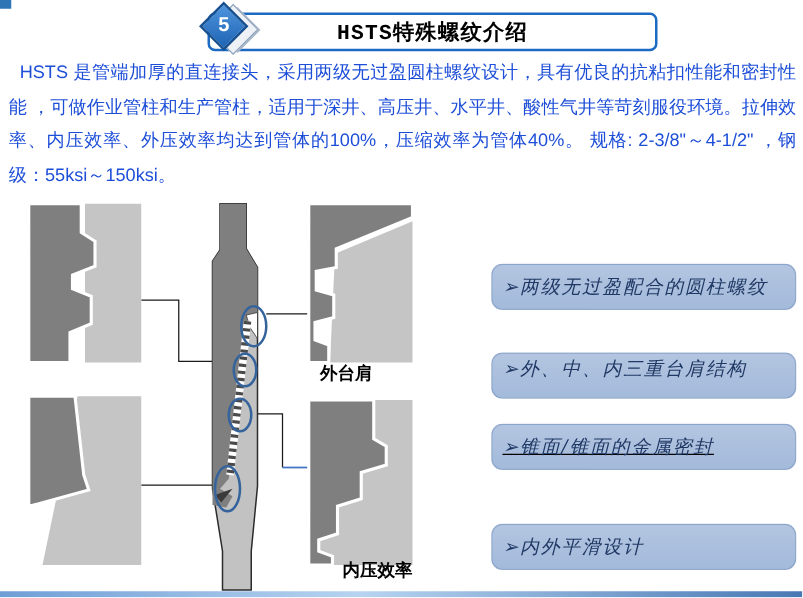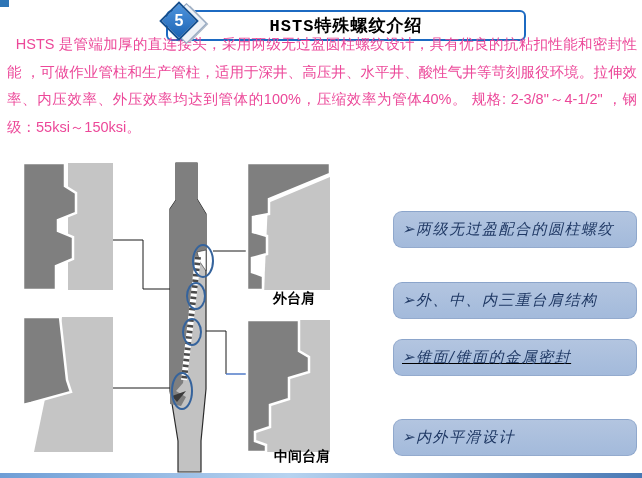--- a/index.html
+++ b/index.html
@@ -15,35 +15,35 @@
   .badge{position:absolute;left:158px;top:2px;width:54px;height:42px;z-index:5;}
   .d-back{position:absolute;left:19px;top:9px;width:26px;height:26px;transform:rotate(45deg);
     background:#aab6c6;}
   .d-mid{position:absolute;left:14px;top:7px;width:27px;height:27px;transform:rotate(45deg);
     background:#eef2f7;border:1px solid #8fa3bd;}
   .d-front{position:absolute;left:7px;top:5px;width:28px;height:28px;transform:rotate(45deg);
     background:linear-gradient(135deg,#4e94dd,#1d64b4);border:2px solid #16508f;box-sizing:border-box;}
   .d-num{position:absolute;left:7px;top:5px;width:28px;height:28px;display:flex;align-items:center;
     justify-content:center;color:#fff;font-size:16px;font-weight:bold;z-index:6;}
   
-  .intro{position:absolute;left:7px;top:31px;width:630px;margin:0;font-size:14.5px;
-    line-height:27.5px;color:#ec4899;text-align:justify;white-space:pre-wrap;}
+  .intro{position:absolute;left:7px;top:45px;width:630px;margin:0;font-size:14.5px;
+    line-height:27.5px;color:#1d4ed8;text-align:justify;white-space:pre-wrap;}
   
   .diag-label{position:absolute;font-weight:bold;color:#000;white-space:nowrap;}
   .lbl-thread{left:2px;top:290px;font-size:15px;}
-  .lbl-outer{left:256px;top:290px;font-size:14px;margin-left:17px;}
+  .lbl-outer{left:256px;top:290px;font-size:14px;}
   .lbl-seal{left:2px;top:452px;font-size:15px;}
   .lbl-middle{left:274px;top:448px;font-size:14px;}
   
   .feature{position:absolute;left:393px;width:244px;height:37px;border-radius:9px;
     background:linear-gradient(180deg,#b3c5e0,#a3badb);border:1px solid rgba(110,140,185,.45);
     box-sizing:border-box;display:flex;align-items:center;padding:13px 8px;}
   .feature span{font-family:"DejaVu Serif",serif;font-style:italic;font-size:15px;
     color:#1f3864;letter-spacing:1.5px;white-space:nowrap;}
-  .f1{top:211px;} .f2{top:282px;} .f3{top:339px;text-decoration:underline;} .f4{top:419px;}
+  .f1{top:211px;} .f2{top:282px;align-items:flex-end;} .f3{top:339px;text-decoration:underline;} .f4{top:419px;}
   
   .diagram-svg{position:absolute;left:0;top:160px;width:400px;height:318px;}
   
   .bottom-bar{position:absolute;left:0;bottom:0;width:642px;height:5px;
     background:linear-gradient(90deg,#6f9ed6,#b7d3f0 45%,#4878b4);}
 </style>
 </head>
 <body>
 
 <div class="slide">
@@ -107,21 +107,21 @@
 
     <g fill="none" stroke="#35639c" stroke-width="2">
       <ellipse cx="203" cy="261" rx="10" ry="16"></ellipse>
       <ellipse cx="196" cy="296" rx="9" ry="13"></ellipse>
       <ellipse cx="192" cy="332" rx="9" ry="13"></ellipse>
       <ellipse cx="182" cy="391" rx="10" ry="18"></ellipse>
     </g>
   </svg>
 
   <div class="diag-label lbl-outer">外台肩</div>
-  <div class="diag-label lbl-middle">中间台肩</div>
+  <div class="diag-label lbl-middle">内压效率</div>
 
   <div class="feature f1">
     <span>➢两级无过盈配合的圆柱螺纹</span>
   </div>
   <div class="feature f2">
     <span>➢外、中、内三重台肩结构</span>
   </div>
   <div class="feature f3">
     <span>➢锥面/锥面的金属密封</span>
   </div>

